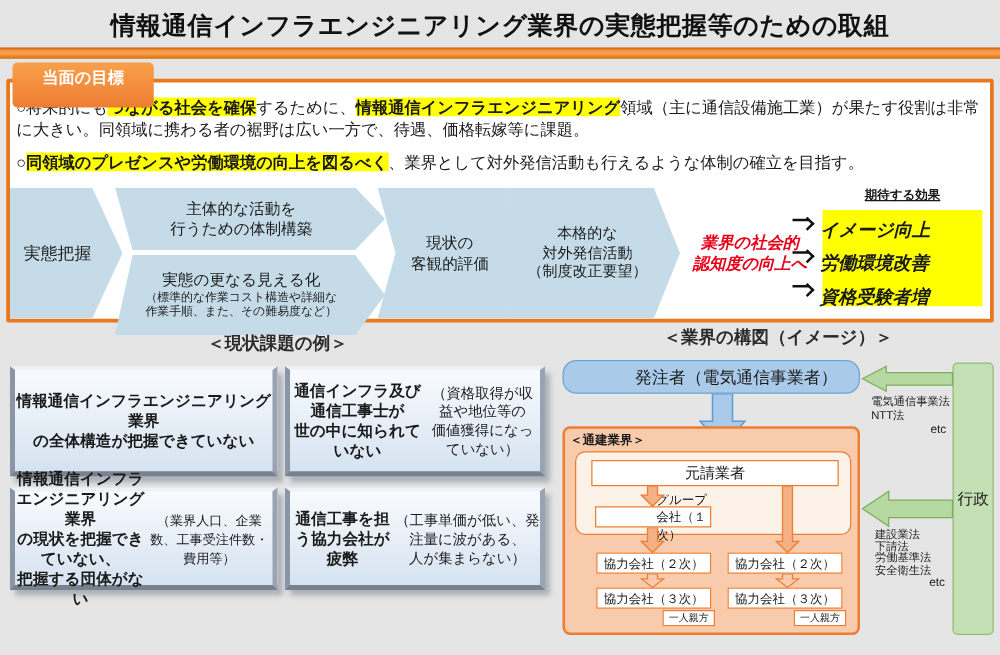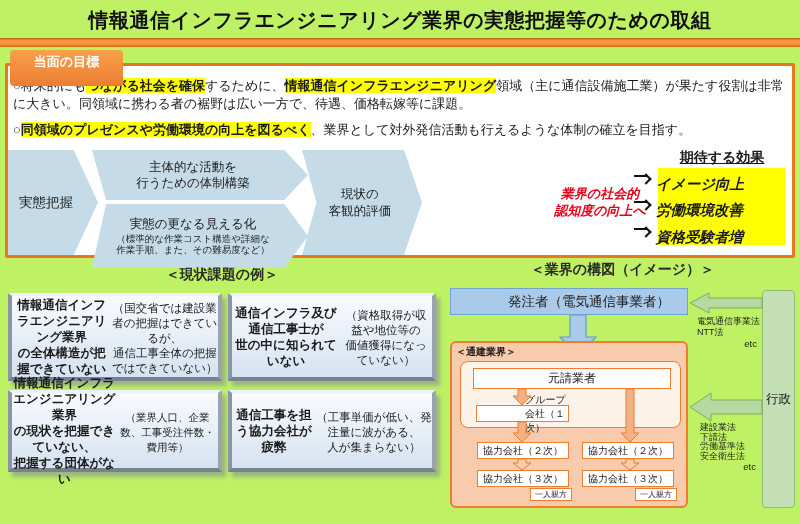--- a/index.html
+++ b/index.html
@@ -1,17 +1,17 @@
 <!DOCTYPE html>
 <html><head>
 <meta charset="utf-8">
 <style>
   * { margin:0; padding:0; box-sizing:border-box; }
   body { background:#888; font-family:"Liberation Sans","DejaVu Sans",sans-serif; }
-  #slide { position:relative; width:800px; height:524px; background:#bef264; overflow:hidden; color:#1a1a1a; }
+  #slide { position:relative; width:800px; height:524px; background:#e5e5e5; overflow:hidden; color:#1a1a1a; }
   .pl { white-space:pre-line; }
 
   
   .page-title { position:absolute; top:7px; left:0; width:800px; text-align:center;
     font-size:20px; font-weight:bold; color:#111; letter-spacing:0.5px; }
   .title-bar { position:absolute; top:38px; left:0; width:800px; height:9px;
     background:linear-gradient(180deg,#c35f00 0%,#f79646 28%,#f9a14e 55%,#d96c05 100%); }
 
   
   .goal-box { position:absolute; left:5px; top:63px; width:790px; height:195px;
@@ -37,21 +37,21 @@
   .c2b .n { font-size:9.5px; line-height:11.5px; margin-top:1px; }
   .c3 { left:302px; top:150px; width:120px; height:105px; font-size:12.5px; line-height:16.5px;
     clip-path:polygon(0 0,85% 0,100% 50%,85% 100%,0 100%,12% 50%); padding-left:6px; padding-right:10px; }
   .c4 { left:404px; top:150px; width:140px; height:105px; font-size:12px; line-height:15.5px;
     clip-path:polygon(0 0,85% 0,100% 50%,85% 100%,0 100%,12% 50%); padding-left:6px; padding-right:14px; }
 
   .outcome { position:absolute; left:543px; top:186px; width:114px; text-align:center;
     color:#e8001a; font-weight:bold; font-style:italic; font-size:13px; line-height:16.5px; }
 
   .effects-title { position:absolute; left:652px; top:149px; width:140px; text-align:center;
-    font-weight:bold; font-size:14px; text-decoration:underline; }
+    font-weight:bold; font-size:10px; text-decoration:underline; }
   .effects-panel { position:absolute; left:658px; top:168px; width:128px; height:77px; background:#ffff00; }
   .effect-row { position:absolute; left:634px; width:158px; height:20px; display:flex; align-items:flex-start; }
   .er1 { top:175px; } .er2 { top:201px; } .er3 { top:228px; }
   .arr-shaft { width:13px; height:2px; background:#111; flex:0 0 auto; }
   .arr-head { width:8px; height:8px; border-top:2.5px solid #111; border-right:2.5px solid #111;
     transform:rotate(45deg); margin-left:-5px; flex:0 0 auto; }
   .effect-label { font-weight:bold; font-style:italic; font-size:14.5px; margin-left:6px; }
 
   
   .issues-heading { position:absolute; left:8px; top:266px; width:428px; text-align:center;
@@ -66,21 +66,21 @@
   .ib3 { left:8px;  top:390px; width:214px; height:82px; }
   .ib4 { left:228px; top:390px; width:208px; height:82px; }
   .ib-title { font-weight:bold; font-size:12.5px; line-height:16px; }
   .ib-note { font-size:11.5px; line-height:15px; margin-top:3px; }
   .ib3 .ib-note { font-size:10.5px; }
 
   
   .structure-heading { position:absolute; left:450px; top:261px; width:345px; text-align:center;
     font-weight:bold; font-size:14px; color:#2b2b2b; }
   .orderer { position:absolute; left:450px; top:288px; width:238px; height:27px;
-    background:#a9cbe9; border:1.5px solid #6fa3d4; border-radius:0;
+    background:#a9cbe9; border:1.5px solid #6fa3d4; border-radius:11px;
     display:flex; align-items:center; justify-content:center; font-size:13.5px;padding-left:40px; }
   .svg-abs { position:absolute; }
   .outer-ind { position:absolute; left:450px; top:341px; width:238px; height:167px;
     background:#f8cbad; border:2px solid #ed7d31; border-radius:6px; }
   .ind-label { position:absolute; left:456px; top:345px; font-size:10px; font-weight:bold; z-index:2; }
   .inner-ind { position:absolute; left:460px; top:361px; width:221px; height:67px;
     background:#fdf2e8; border:1.5px solid #ed7d31; border-radius:8px; }
   .obox { position:absolute; background:#fff; border:1px solid #ed7d31;
     display:flex; align-items:center; justify-content:center; }
   .prime { left:473px; top:368px; width:198px; height:21px; font-size:12px; }
@@ -118,20 +118,23 @@
   <div class="chev c1">実態把握</div>
   <div class="chev c2t pl">主体的な活動を
 行うための体制構築</div>
   <div class="chev c2b">
     <div class="t">実態の更なる見える化</div>
     <div class="n pl">（標準的な作業コスト構造や詳細な
 作業手順、また、その難易度など）</div>
   </div>
   <div class="chev c3 pl">現状の
 客観的評価</div>
+  <div class="chev c4 pl">本格的な
+対外発信活動
+（制度改正要望）</div>
 
   <div class="outcome pl">業界の社会的
 認知度の向上へ</div>
 
   <div class="effects-title">期待する効果</div>
   <div class="effects-panel"></div>
   <div class="effect-row er1">
     <span class="arr-shaft"></span>
       <span class="arr-head"></span>
     <span class="effect-label">イメージ向上</span>
@@ -144,22 +147,20 @@
   <div class="effect-row er3">
     <span class="arr-shaft"></span>
       <span class="arr-head"></span>
     <span class="effect-label">資格受験者増</span>
   </div>
 
   <div class="issues-heading">＜現状課題の例＞</div>
   <div class="issue-box ib1">
     <div class="ib-title pl">情報通信インフラエンジニアリング業界
 の全体構造が把握できていない</div>
-    <div class="ib-note pl">（国交省では建設業者の把握はできているが、
-通信工事全体の把握ではできていない）</div>
   </div>
   <div class="issue-box ib2">
     <div class="ib-title pl">通信インフラ及び通信工事士が
 世の中に知られていない</div>
     <div class="ib-note pl">（資格取得が収益や地位等の
 価値獲得になっていない）</div>
   </div>
   <div class="issue-box ib3">
     <div class="ib-title pl">情報通信インフラエンジニアリング業界
 の現状を把握できていない、

